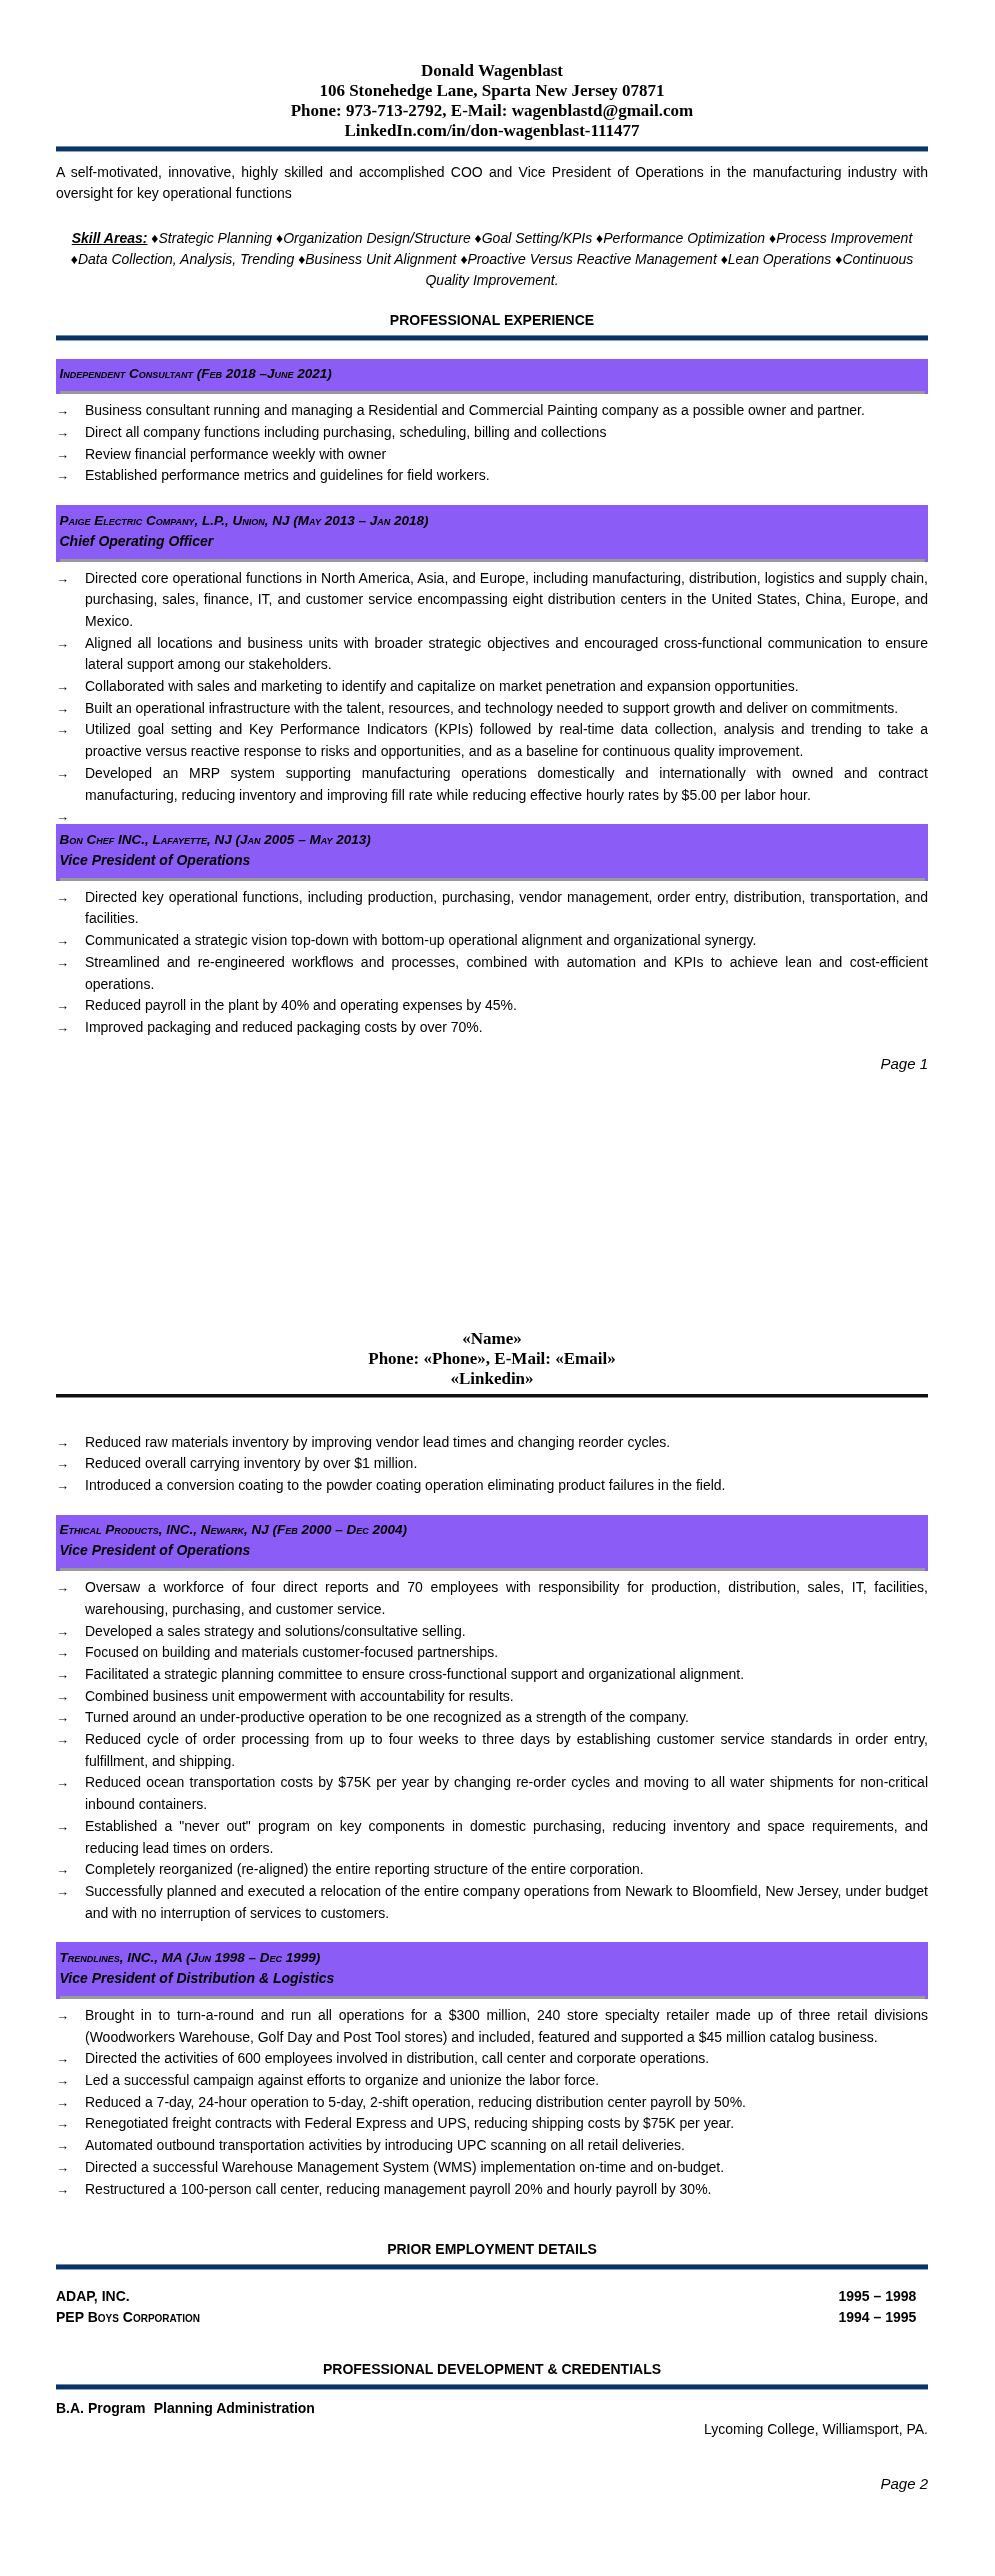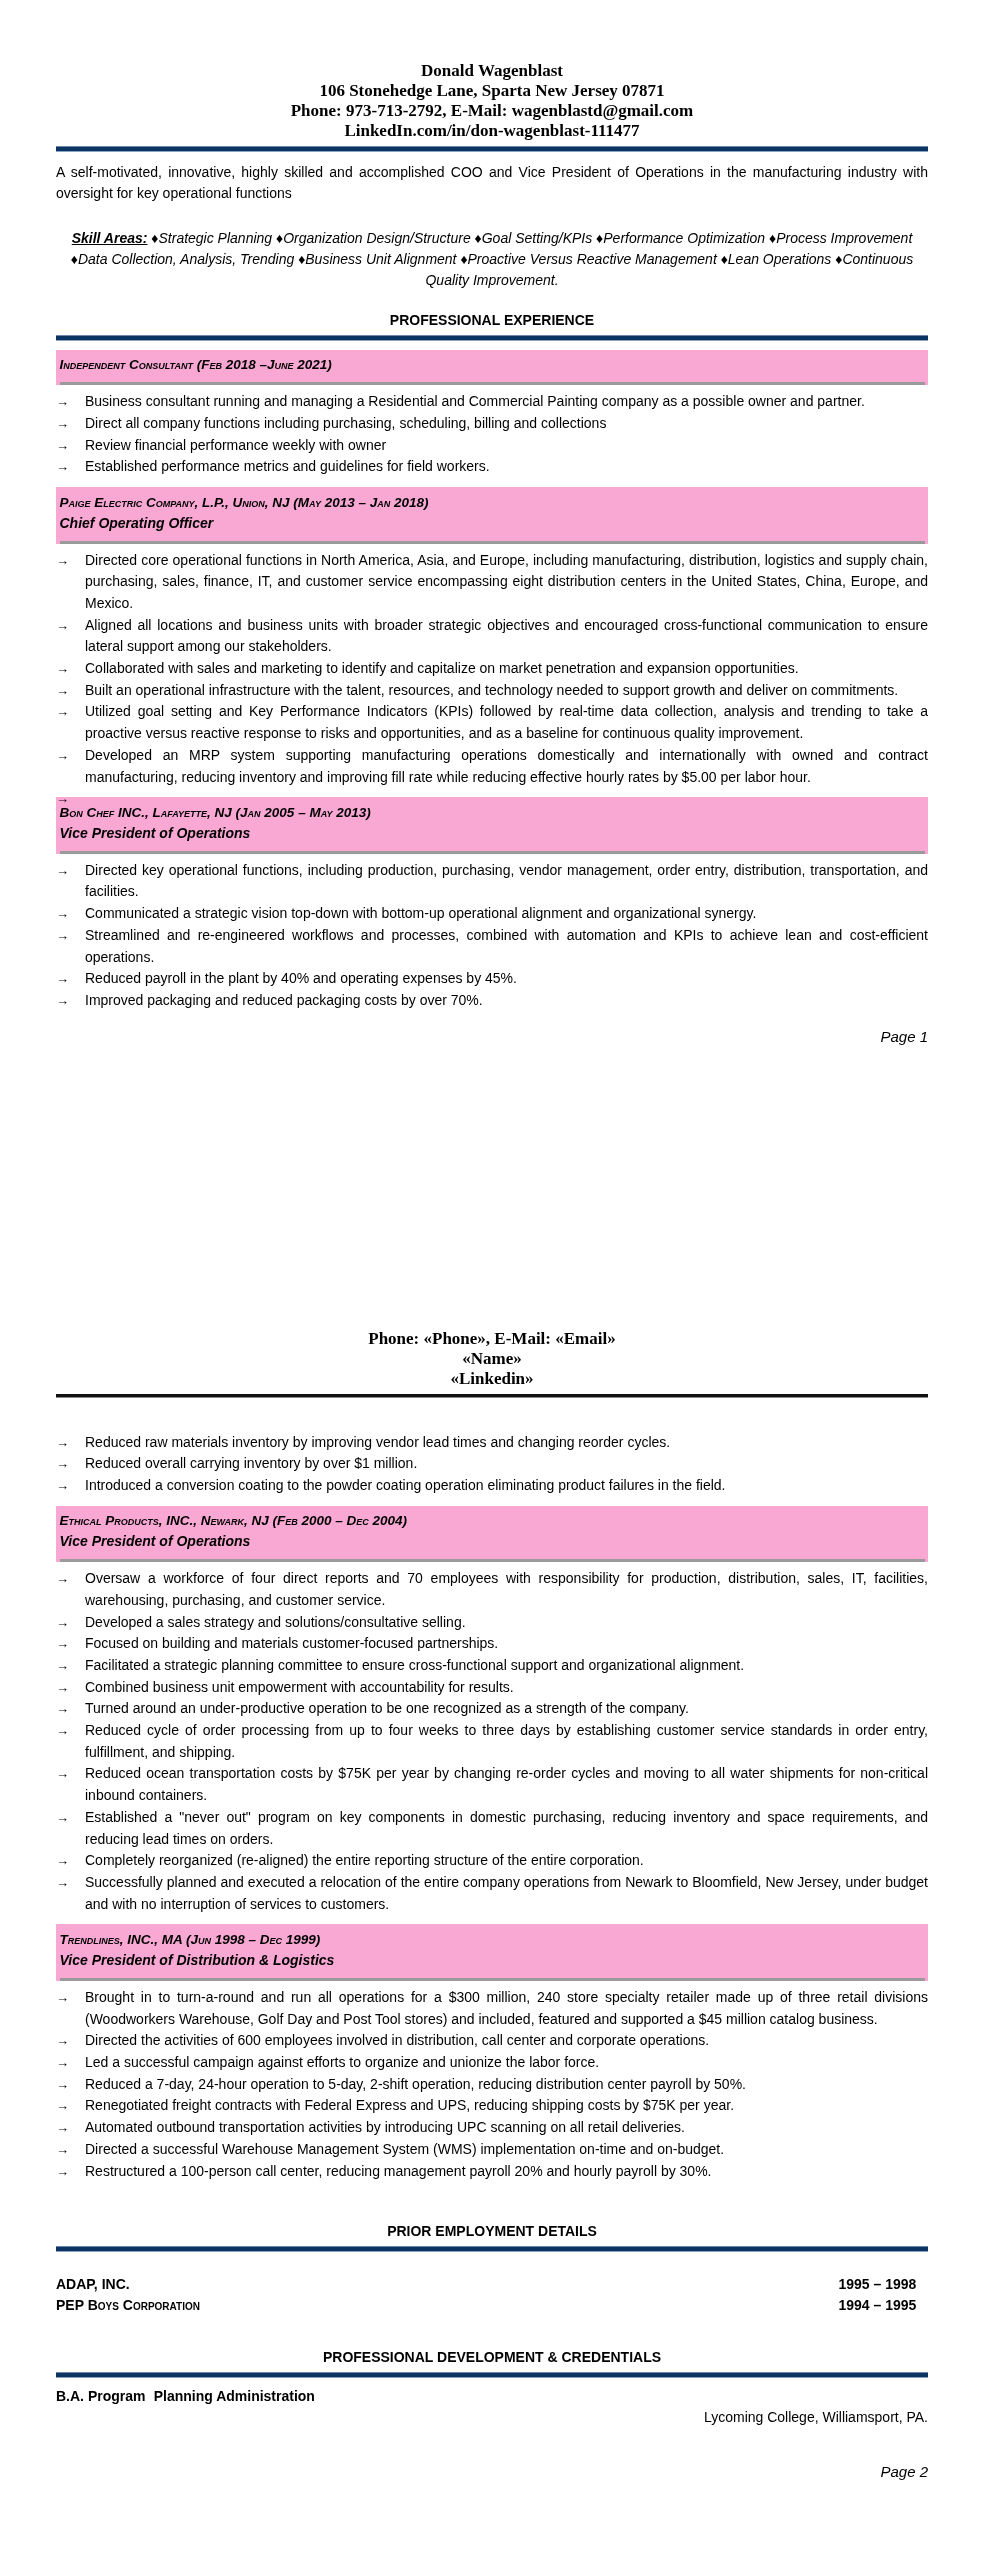--- a/index.html
+++ b/index.html
@@ -7,21 +7,21 @@
     .page { position: absolute; left: 56px; width: 872px; }
     .serif { font-family: "Liberation Serif", serif; }
     .hdr { text-align: center; font-weight: bold; font-size: 17px; line-height: 20px; }
     .rule-navy { height: 4.1px; background: #0c3463; border-top: 0.6px solid #6c89ad; border-bottom: 0.6px solid #8aa3c2; }
     .rule-black { height: 2.9px; background: #111; border-bottom: 0.6px solid #888; }
     .title { text-align: center; font-weight: bold; font-size: 17.6px; margin-top: 10.5px; }
     .summary { font-size: 14px; line-height: 21px; text-align: justify; margin-top: 10.5px; }
     .skills { font-size: 14px; line-height: 21px; text-align: center; font-style: italic; margin-top: 23.4px; padding: 0 8.2px; }
     .skills .label { font-weight: bold; text-decoration: underline; }
     .sec-head { text-align: center; font-weight: bold; font-size: 14px; margin-top: 21px; margin-bottom: 7px; }
-    .job-box { background: #f9a8d4; padding: 4.7px 3.5px 0 3.5px; margin-top: 9px; }
+    .job-box { background: #8b5cf6; padding: 4.7px 3.5px 0 3.5px; margin-top: 18px; }
     .job-line { font-weight: bold; font-style: italic; font-size: 13.5px; line-height: 21px; font-variant: small-caps; }
     .job-role { font-weight: bold; font-style: italic; font-size: 14px; line-height: 21px; }
     .job-rule { height: 2.9px; background: #9a9a9a; margin-top: 7px; margin-bottom: 5.9px; }
     ul.bullets { list-style: none; margin: 4.7px 0 0 0; padding: 0; }
     ul.bullets li { position: relative; padding-left: 29px; font-size: 14px; line-height: 21.7px; text-align: justify; }
     ul.bullets li .arrow { position: absolute; left: 0; top: 0; font-size: 13px; }
     .page-num { text-align: right; font-style: italic; font-size: 15px; }
     .prior-row { display: flex; justify-content: space-between; font-weight: bold; font-size: 14px; line-height: 21px; padding-right: 11.7px; }
     .sc { font-variant: small-caps; }
     .edu-title { font-weight: bold; font-size: 14px; line-height: 22px; margin-top: 7px; }
@@ -81,22 +81,22 @@
         <li><span class="arrow">→</span><span>Streamlined and re-engineered workflows and processes, combined with automation and KPIs to achieve lean and cost-efficient operations.</span></li>
         <li><span class="arrow">→</span><span>Reduced payroll in the plant by 40% and operating expenses by 45%.</span></li>
         <li><span class="arrow">→</span><span>Improved packaging and reduced packaging costs by over 70%.</span></li>
       </ul>
     </div>
   <div class="page-num" style="margin-top:16.4px;">Page 1</div>
 </div>
 
 <div class="page" style="top:1329px;">
   <div class="hdr serif">
+    <div>«Name»</div>
     <div>Phone: «Phone», E-Mail: «Email»</div>
-    <div>«Name»</div>
     <div>«Linkedin»</div>
   </div>
   <div class="rule-black" style="margin-top:4.7px;"></div>
   <ul class="bullets" id="p2-cont" style="margin-top:34px;">
       <li><span class="arrow">→</span><span>Reduced raw materials inventory by improving vendor lead times and changing reorder cycles.</span></li>
       <li><span class="arrow">→</span><span>Reduced overall carrying inventory by over $1 million.</span></li>
       <li><span class="arrow">→</span><span>Introduced a conversion coating to the powder coating operation eliminating product failures in the field.</span></li>
     </ul>
   <div id="p2-jobs">
       <div class="job-box">
@@ -129,21 +129,21 @@
         <li><span class="arrow">→</span><span>Reduced a 7-day, 24-hour operation to 5-day, 2-shift operation, reducing distribution center payroll by 50%.</span></li>
         <li><span class="arrow">→</span><span>Renegotiated freight contracts with Federal Express and UPS, reducing shipping costs by $75K per year.</span></li>
         <li><span class="arrow">→</span><span>Automated outbound transportation activities by introducing UPC scanning on all retail deliveries.</span></li>
         <li><span class="arrow">→</span><span>Directed a successful Warehouse Management System (WMS) implementation on-time and on-budget.</span></li>
         <li><span class="arrow">→</span><span>Restructured a 100-person call center, reducing management payroll 20% and hourly payroll by 30%.</span></li>
       </ul>
     </div>
 
   <div class="sec-head" style="margin-top:41px;">PRIOR EMPLOYMENT DETAILS</div>
   <div class="rule-navy"></div>
-  <div style="margin-top:22px;">
+  <div style="margin-top:16px;">
     <div class="prior-row">
       <span>ADAP, INC.</span>
       <span>1995 – 1998</span>
     </div>
     <div class="prior-row">
       <span class="sc">PEP Boys Corporation</span>
       <span>1994 – 1995</span>
     </div>
   </div>
 

